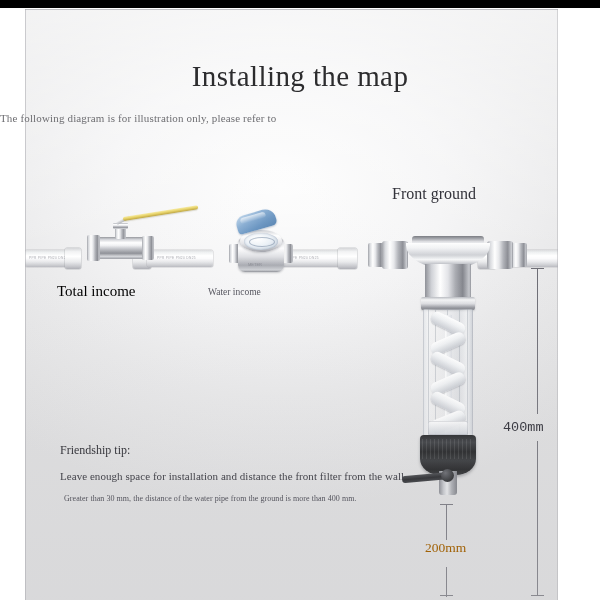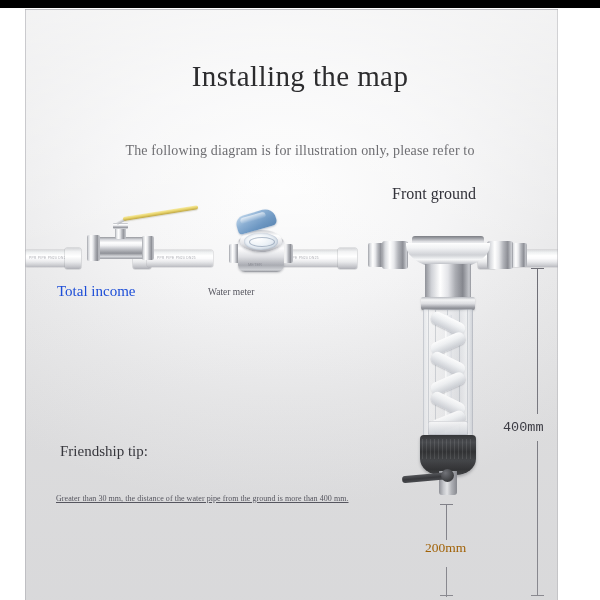--- a/index.html
+++ b/index.html
@@ -28,31 +28,31 @@
   .panel-edge{position:absolute;left:25px;top:9px;width:533px;height:591px;
     box-shadow: inset 1px 0 0 rgba(170,170,175,.55), inset -1px 0 0 rgba(170,170,175,.45), inset 0 1px 0 rgba(150,150,155,.55);
     pointer-events:none;}
 
   
   .title{
     position:absolute;left:0;right:0;top:60px;text-align:center;
     font-size:29px;color:#2c2c2e;letter-spacing:.4px;
   }
   .subtitle{
-    position:absolute;left:0;right:0;top:112px;text-align:center;
-    font-size:14px;color:#6e6e72;letter-spacing:.15px;margin-top:31px;
+    position:absolute;left:0;right:0;top:112px;
+    font-size:11px;color:#6e6e72;letter-spacing:.15px;
   }
   .lbl{position:absolute;color:#43434a;}
-  .lbl-total{left:57px;top:283px;font-size:15px;color:#1d4ed8;}
+  .lbl-total{left:57px;top:283px;font-size:15px;color:#000000;}
   .lbl-meter{left:208px;top:287px;font-size:9.5px;color:#575760;}
   .lbl-front{left:392px;top:185px;font-size:16px;color:#32323a;}
 
-  .tip-head{position:absolute;left:60px;top:443px;font-size:15px;color:#37373d;}
+  .tip-head{position:absolute;left:60px;top:443px;font-size:12px;color:#37373d;}
   .tip-line1{position:absolute;left:60px;top:470px;font-size:11px;color:#45454c;letter-spacing:.05px;}
-  .tip-line2{position:absolute;left:56px;top:494px;font-size:8px;color:#55555e;letter-spacing:.05px;text-decoration:underline;}
+  .tip-line2{position:absolute;left:64px;top:494px;font-size:8px;color:#55555e;letter-spacing:.05px;}
 
   .dim-400{position:absolute;left:503px;top:420px;font-size:13.5px;color:#3c3c44;font-family:Liberation Mono, monospace;}
   .dim-200{position:absolute;left:425px;top:540px;font-size:13.5px;color:#a16207;}
 
   
   .dimline{position:absolute;background:#6d6d75;width:1px;}
   .dimtick{position:absolute;background:#6d6d75;height:1px;}
 
   
   .pipe{
@@ -310,22 +310,23 @@
     <div class="dimline" style="left:421px;top:558px;height:30px;"></div>
     <div class="dimtick" style="left:415px;top:495px;width:13px;"></div>
     <div class="dimtick" style="left:415px;top:586px;width:13px;"></div>
   </div>
   <div class="panel-edge"></div>
 
   <div class="title">Installing the map</div>
   <div class="subtitle">The following diagram is for illustration only, please refer to</div>
 
   <div class="lbl lbl-total">Total income</div>
-  <div class="lbl lbl-meter">Water meter</div>
+  <div class="lbl lbl-meter">Water income</div>
   <div class="lbl lbl-front">Front ground</div>
 
   <div class="tip-head">Friendship tip:</div>
+  <div class="tip-line1">Leave enough space for installation and distance the front filter from the wall</div>
   <div class="tip-line2">Greater than 30 mm, the distance of the water pipe from the ground is more than 400 mm.</div>
 
   <div class="dim-400">400mm</div>
   <div class="dim-200">200mm</div>
 
 </div>
 
 </body></html>

